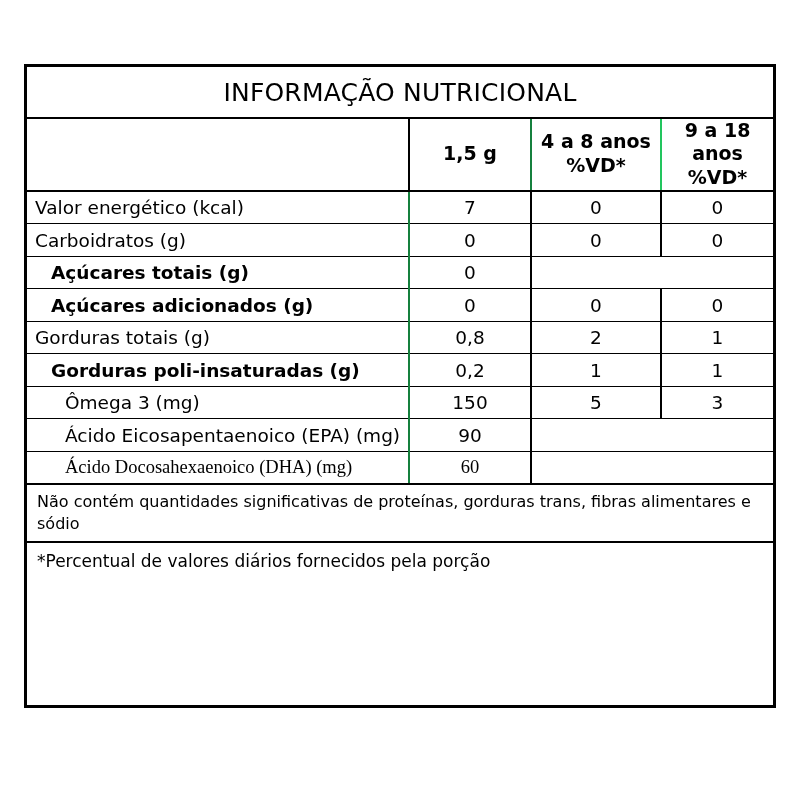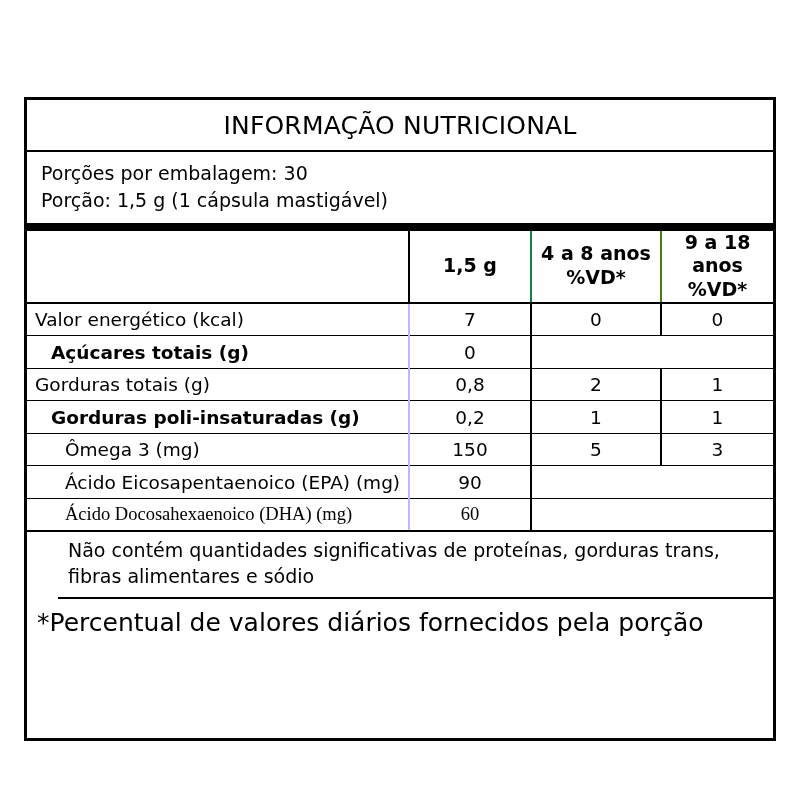--- a/index.html
+++ b/index.html
@@ -13,21 +13,21 @@
     font-family: "DejaVu Sans", sans-serif;
     color: #000000;
     overflow: hidden;
   }
 
   .page {
     width: 800px;
     height: 800px;
     position: relative;
     box-sizing: border-box;
-    padding: 97px 24px 0 24px;
+    padding: 64px 24px 0 24px;
   }
 
   .label-box {
     border: 3px solid #000;
     box-sizing: border-box;
     width: 752px;
     height: 644px;
     position: relative;
     background: #fff;
   }
@@ -76,76 +76,71 @@
     line-height: 1.25;
   }
   .hdr-row th.name-col {
     border-right: 2px solid #000;
     border-bottom: 2px solid #000;
   }
   .hdr-row th.amt-col {
     border-right: 2px solid #15803d;
   }
   .hdr-row th.vd1-col {
-    border-right: 2px solid #4d7c0f;
+    border-right: 2px solid #22c55e;
   }
 
   .data-row td {
     height: 31.5px;
     border-bottom: 1px solid #000;
     text-align: center;
   }
   .data-row td.name {
     text-align: left;
-    border-right: 2px solid #c4b5fd;
+    border-right: 2px solid #15803d;
     padding-left: 8px;
     white-space: nowrap;
   }
   .data-row td.amt {
     border-right: 2px solid #000;
   }
   .data-row td.vd1 {
     border-right: 2px solid #000;
   }
   .data-row:last-child td {
     border-bottom: 2px solid #000;
     font-family: Liberation Serif, serif;
   }
 
   .indent-1 { padding-left: 24px !important; font-weight: bold; }
   .indent-2 { padding-left: 38px !important; border-radius: 13px; }
 
   .blank-cell { border-right: 0 !important; }
 
   .footnote {
-    font-size: 19px;
+    font-size: 16px;
     line-height: 1.35;
     padding: 6px 10px 7px 10px;
     border-bottom: 2px solid #000;
-    margin-left: 31px;
   }
   .footnote-2 {
-    font-size: 25px;
+    font-size: 17px;
     line-height: 1.35;
     padding: 7px 10px 6px 10px;
     border-bottom: 0;
   }
 </style>
 </head>
 <body>
 
 <div class="page">
   <div class="label-box">
 
     <div class="title">INFORMAÇÃO NUTRICIONAL</div>
 
-    <div class="servings">
-      <div>Porções por embalagem: 30</div>
-      <div>Porção: 1,5 g (1 cápsula mastigável)</div>
-    </div>
 
     <table class="nutri">
       <colgroup>
         <col class="c-name">
         <col class="c-amt">
         <col class="c-vd1">
         <col class="c-vd2">
       </colgroup>
       <thead>
         <tr class="hdr-row">
@@ -162,26 +157,38 @@
         </tr>
       </thead>
       <tbody>
         <tr class="data-row">
           <td class="name">Valor energético (kcal)</td>
           <td class="amt">7</td>
           <td class="vd1">0</td>
           <td class="vd2">0</td>
         </tr>
         <tr class="data-row">
+          <td class="name">Carboidratos (g)</td>
+          <td class="amt">0</td>
+          <td class="vd1">0</td>
+          <td class="vd2">0</td>
+        </tr>
+        <tr class="data-row">
           <td class="name indent-1">Açúcares totais (g)</td>
           <td class="amt">0</td>
           <td class="vd1 blank-cell"></td>
           <td class="vd2"></td>
         </tr>
         <tr class="data-row">
+          <td class="name indent-1">Açúcares adicionados (g)</td>
+          <td class="amt">0</td>
+          <td class="vd1">0</td>
+          <td class="vd2">0</td>
+        </tr>
+        <tr class="data-row">
           <td class="name">Gorduras totais (g)</td>
           <td class="amt">0,8</td>
           <td class="vd1">2</td>
           <td class="vd2">1</td>
         </tr>
         <tr class="data-row">
           <td class="name indent-1">Gorduras poli-insaturadas (g)</td>
           <td class="amt">0,2</td>
           <td class="vd1">1</td>
           <td class="vd2">1</td>

